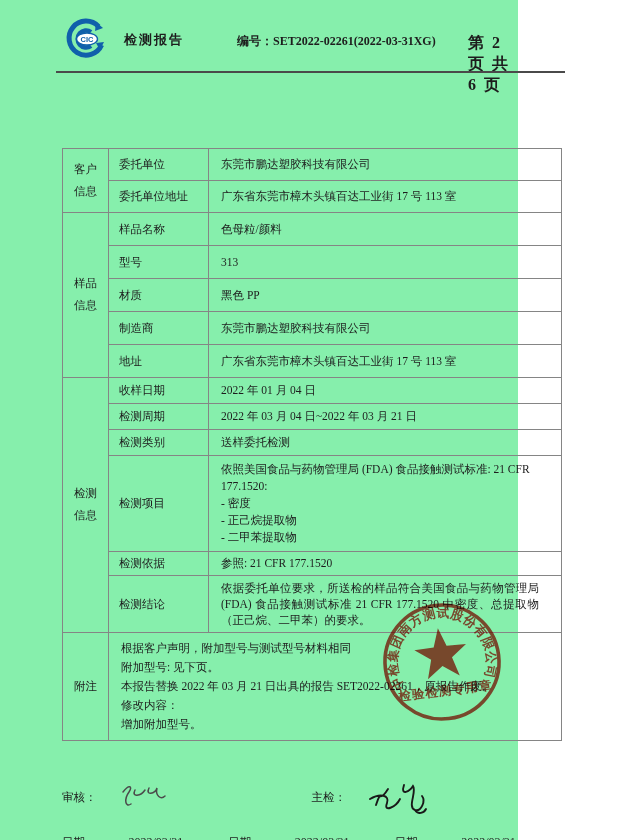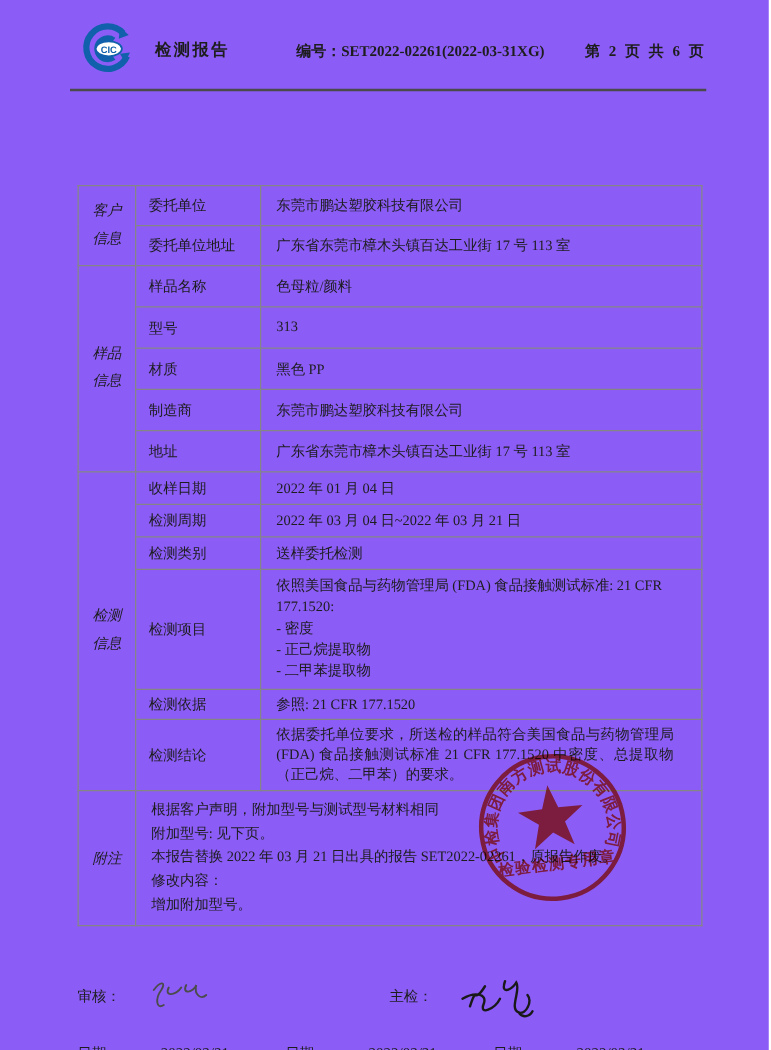--- a/index.html
+++ b/index.html
@@ -4,34 +4,34 @@
 <style>
   * { margin: 0; padding: 0; box-sizing: border-box; }
   html, body { background: #ffffff; }
   body {
     width: 617px; height: 840px;
     font-family: "Liberation Serif", "DejaVu Serif", serif;
     color: #1d1d1d;
     position: relative;
     overflow: hidden;
   }
-  .page { position: relative; width: 615px; height: 840px; background: #8b5cf6; }
+  .page { position: relative; width: 518px; height: 840px; background: #86efac; }
 
   
   .header { position: relative; height: 72px; }
   .logo { position: absolute; left: 63px; top: 16px; width: 44px; height: 44px; }
   .title { position: absolute; left: 124px; top: 31px; font-size: 13px; font-weight: bold; letter-spacing: 2px; }
   .report-no { position: absolute; left: 237px; top: 33px; font-size: 12px; font-weight: bold; }
-  .page-info { position: absolute; left: 468px; top: 33px; font-size: 12px; font-weight: bold; letter-spacing: 2px; }
+  .page-info { position: absolute; left: 468px; top: 33px; font-size: 16px; font-weight: bold; letter-spacing: 2px; }
   .header-rule { position: absolute; left: 56px; top: 71px; width: 509px; height: 0; border-top: 2px solid #4a4a4a; }
 
   
   table.main { border-collapse: collapse; table-layout: fixed; width: 499px; margin: 76px 0 0 62px; }
   table.main td { border: 1px solid #858585; font-size: 11.5px; vertical-align: middle; }
-  td.sec { text-align: center; padding: 2px; font-style: italic; }
+  td.sec { text-align: center; padding: 2px; }
   td.sec span { display: block; line-height: 1.9; }
   td.lbl { padding: 3px 4px 3px 10px; }
   td.val { padding: 3px 22px 3px 12px; }
   .h32 { height: 32px; }
   .h33 { height: 33px; margin-left: 40px; }
   .h26 { height: 26px; }
   .h24 { height: 24px; }
   .preline { white-space: pre-line; }
   td.multi  { line-height: 17px; padding-top: 5px; padding-bottom: 5px; }
   td.concl  { line-height: 16px; padding-top: 4px; padding-bottom: 4px; text-align: justify; }

